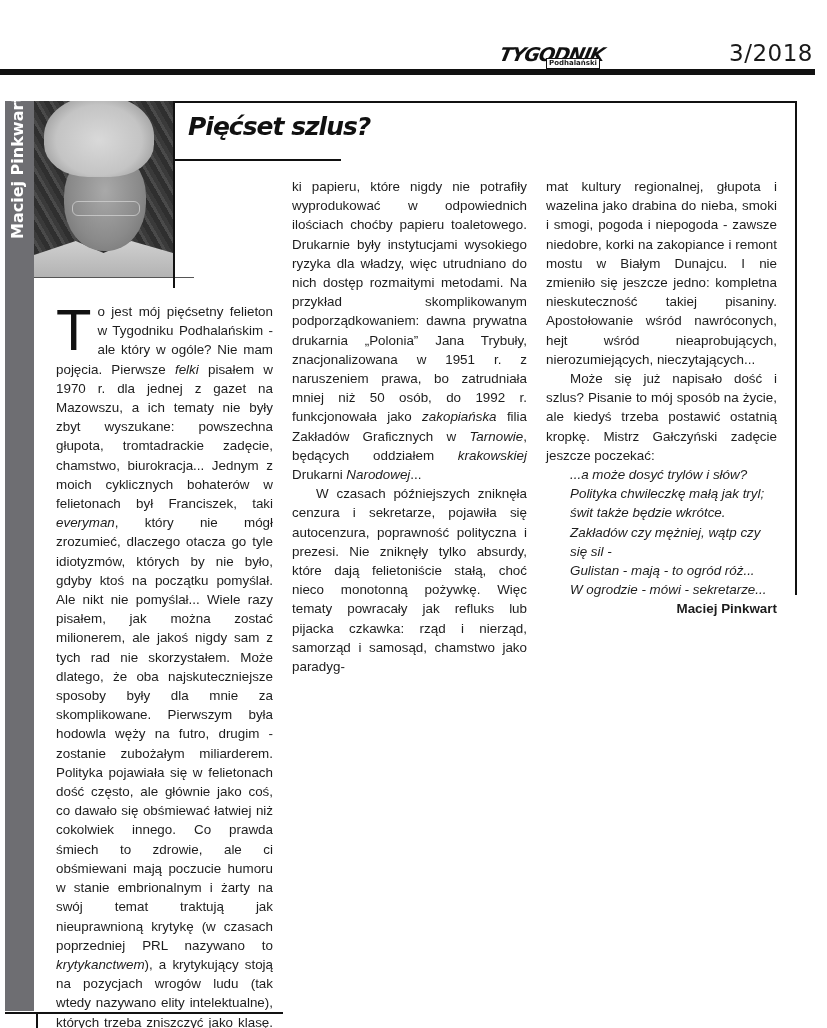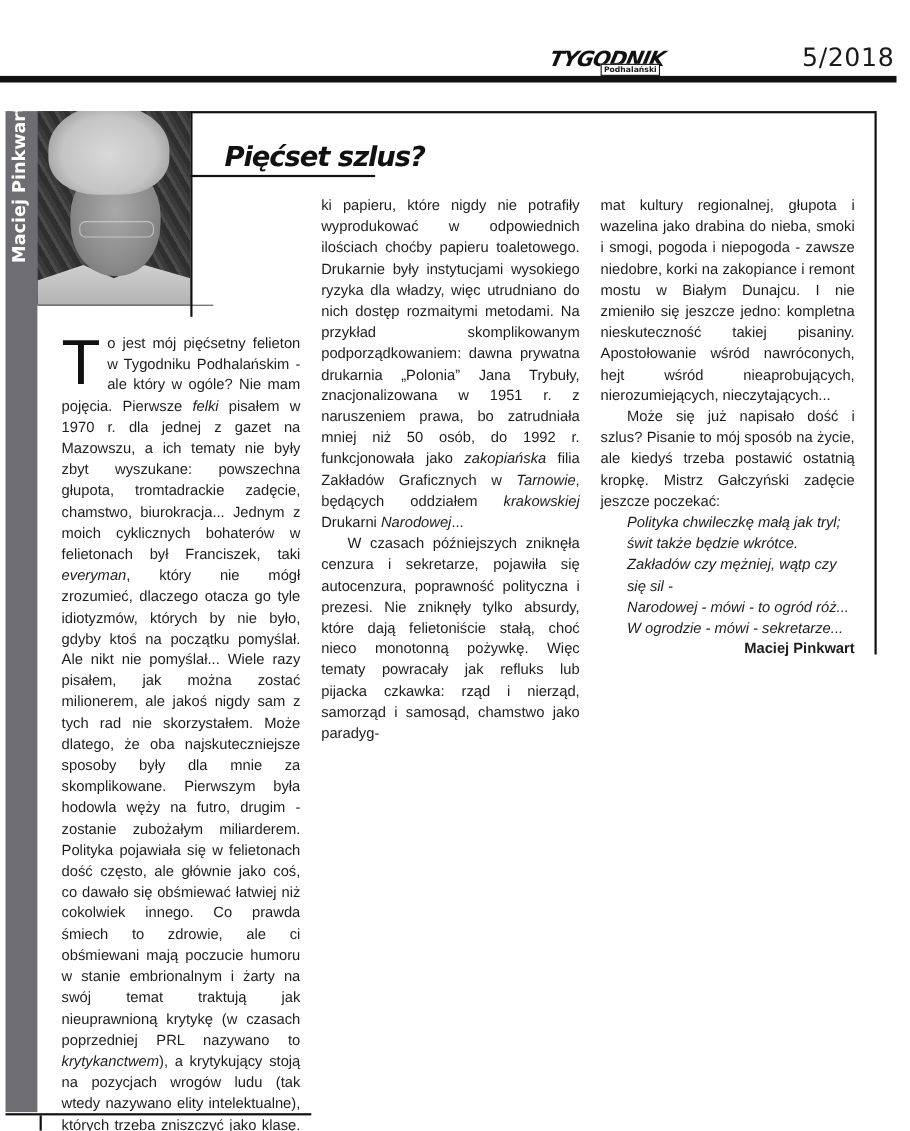--- a/index.html
+++ b/index.html
@@ -42,57 +42,58 @@
   .signature { text-align: right; font-weight: bold; margin-top: 0; }
   em { font-style: italic; }
 </style>
 </head>
 <body>
 
 <div class="abs logo">
   <span class="logo-main">TYGODNIK</span>
   <span class="logo-sub">Podhalański</span>
 </div>
-<div class="abs issue">5/2018</div>
+<div class="abs issue">3/2018</div>
 <div class="abs topline"></div>
 
 <div class="abs band">
   <div class="band-label">Maciej Pinkwart</div>
 </div>
 
 <div class="abs photo" title="Portrait photo of Maciej Pinkwart">
   <div class="photo-bg"></div>
   <div class="photo-shirt"></div>
   <div class="photo-face"></div>
   <div class="photo-hair"></div>
   <div class="photo-glasses"></div>
 </div>
 <div class="abs photo-under"></div>
 
 <div class="abs frame-top"></div>
 <div class="abs frame-right"></div>
 <div class="abs frame-left"></div>
 
-<h1 class="abs title" style="margin:16px;">Pięćset szlus?</h1>
+<h1 class="abs title" style="margin:0;">Pięćset szlus?</h1>
 <div class="abs title-rule"></div>
 
 <div class="abs col col1">
   <p><span class="dropcap">T</span><span>o jest mój pięćsetny felieton w Tygodniku Podhalańskim - ale który w ogóle? Nie mam pojęcia. Pierwsze </span><em>felki</em><span> pisałem w 1970 r. dla jednej z gazet na Mazowszu, a ich tematy nie były zbyt wyszukane: powszechna głupota, tromtadrackie zadęcie, chamstwo, biurokracja... Jednym z moich cyklicznych bohaterów w felietonach był Franciszek, taki </span><em>everyman</em><span>, który nie mógł zrozumieć, dlaczego otacza go tyle idiotyzmów, których by nie było, gdyby ktoś na początku pomyślał. Ale nikt nie pomyślał... Wiele razy pisałem, jak można zostać milionerem, ale jakoś nigdy sam z tych rad nie skorzystałem. Może dlatego, że oba najskuteczniejsze sposoby były dla mnie za skomplikowane. Pierwszym była hodowla węży na futro, drugim - zostanie zubożałym miliarderem. Polityka pojawiała się w felietonach dość często, ale głównie jako coś, co dawało się obśmiewać łatwiej niż cokolwiek innego. Co prawda śmiech to zdrowie, ale ci obśmiewani mają poczucie humoru w stanie embrionalnym i żarty na swój temat traktują jak nieuprawnioną krytykę (w czasach poprzedniej PRL nazywano to </span><em>krytykanctwem</em><span>), a krytykujący stoją na pozycjach wrogów ludu (tak wtedy nazywano elity intelektualne), których trzeba zniszczyć jako klasę. Ludem była władza ludowa. Niszczeniem zajmowała się cenzura, bezpieka, wydział prasy KC PZPR, a nawet miejskie czy zakładowe egzekutywy. Włączały się w ten proces także drukarnie, a nawet fabry-</span></p>
 </div>
 
 <div class="abs col col2">
   <p><span>ki papieru, które nigdy nie potrafiły wyprodukować w odpowiednich ilościach choćby papieru toaletowego. Drukarnie były instytucjami wysokiego ryzyka dla władzy, więc utrudniano do nich dostęp rozmaitymi metodami. Na przykład skomplikowanym podporządkowaniem: dawna prywatna drukarnia „Polonia” Jana Trybuły, znacjonalizowana w 1951 r. z naruszeniem prawa, bo zatrudniała mniej niż 50 osób, do 1992 r. funkcjonowała jako </span><em>zakopiańska</em><span> filia Zakładów Graficznych w </span><em>Tarnowie</em><span>, będących oddziałem </span><em>krakowskiej</em><span> Drukarni </span><em>Narodowej</em><span>...</span></p>
   <p class="indent">W czasach późniejszych zniknęła cenzura i sekretarze, pojawiła się autocenzura, poprawność polityczna i prezesi. Nie zniknęły tylko absurdy, które dają felietoniście stałą, choć nieco monotonną pożywkę. Więc tematy powracały jak refluks lub pijacka czkawka: rząd i nierząd, samorząd i samosąd, chamstwo jako paradyg-</p>
 </div>
 
 <div class="abs col col3">
   <p>mat kultury regionalnej, głupota i wazelina jako drabina do nieba, smoki i smogi, pogoda i niepogoda - zawsze niedobre, korki na zakopiance i remont mostu w Białym Dunajcu. I nie zmieniło się jeszcze jedno: kompletna nieskuteczność takiej pisaniny. Apostołowanie wśród nawróconych, hejt wśród nieaprobujących, nierozumiejących, nieczytających...</p>
   <p class="indent">Może się już napisało dość i szlus? Pisanie to mój sposób na życie, ale kiedyś trzeba postawić ostatnią kropkę. Mistrz Gałczyński zadęcie jeszcze poczekać:</p>
+  <p class="poem">...a może dosyć trylów i słów?</p>
   <p class="poem">Polityka chwileczkę małą jak tryl;</p>
   <p class="poem">świt także będzie wkrótce.</p>
   <p class="poem">Zakładów czy mężniej, wątp czy się sil -</p>
-  <p class="poem">Narodowej - mówi - to ogród róż...</p>
+  <p class="poem">Gulistan - mają - to ogród róż...</p>
   <p class="poem">W ogrodzie - mówi - sekretarze...</p>
   <p class="signature">Maciej Pinkwart</p>
 </div>
 
 <div class="abs bottom-rule"></div>
 <div class="abs bottom-tick"></div>
 
 </body></html>

